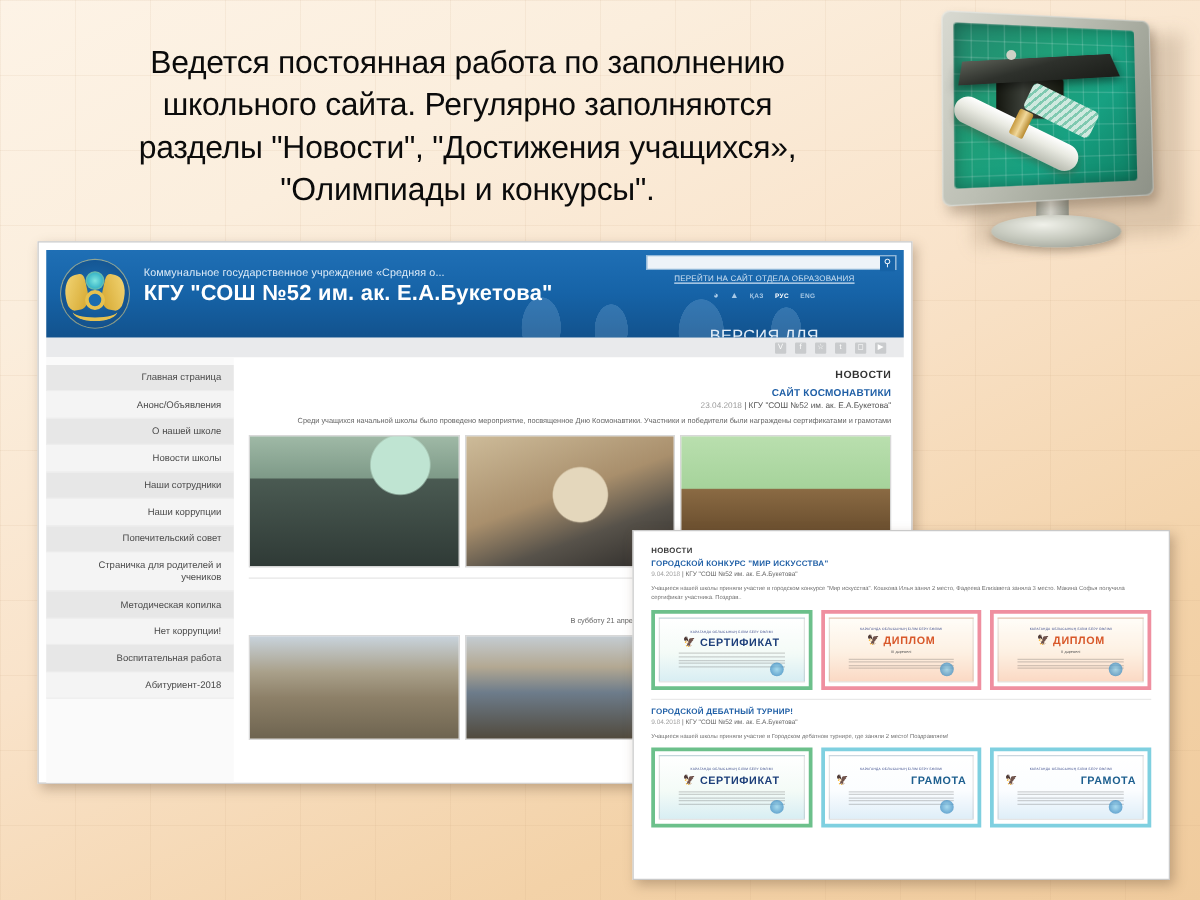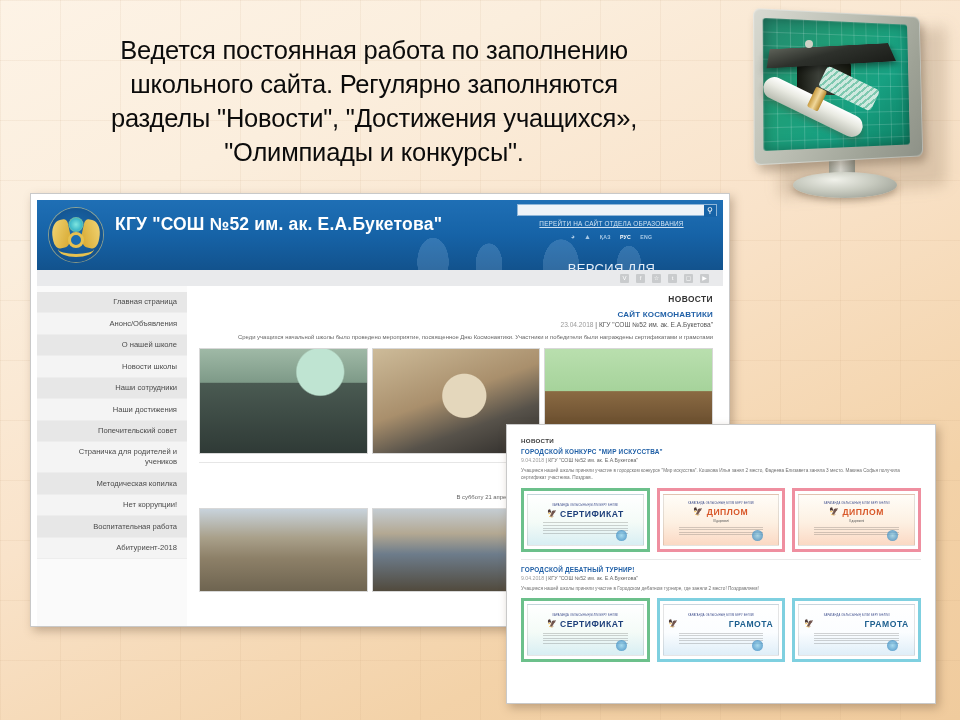--- a/index.html
+++ b/index.html
@@ -276,20 +276,21 @@
       <div class="sun"></div>
       <div class="shanyrak"></div>
       <div class="arc"></div>
     </div>
 
     <div class="searchbar">
       <div class="mag">⚲</div>
     </div>
 
     <div class="hdr-text">
+      <div class="hdr-sub">Коммунальное государственное учреждение «Средняя о...</div>
       <div class="hdr-main">КГУ "СОШ №52 им. ак. Е.А.Букетова"</div>
     </div>
 
     <div class="hdr-right">
       <a class="hdr-link">ПЕРЕЙТИ НА САЙТ ОТДЕЛА ОБРАЗОВАНИЯ</a>
       <div class="hdr-icons">
         <span>◕</span>
         <span>▲</span>
         <span class="lang">ҚАЗ</span>
         <span class="lang on">РУС</span>
@@ -309,21 +310,21 @@
   </div>
 
   <div class="site-body">
 
     <nav class="sidebar">
       <div class="menu-item">Главная страница</div>
       <div class="menu-item">Анонс/Объявления</div>
       <div class="menu-item">О нашей школе</div>
       <div class="menu-item">Новости школы</div>
       <div class="menu-item">Наши сотрудники</div>
-      <div class="menu-item">Наши достижения</div>
+      <div class="menu-item">Наши коррупции</div>
       <div class="menu-item">Попечительский совет</div>
       <div class="menu-item">Страничка для родителей и учеников</div>
       <div class="menu-item">Методическая копилка</div>
       <div class="menu-item">Нет коррупции!</div>
       <div class="menu-item">Воспитательная работа</div>
       <div class="menu-item">Абитуриент-2018</div>
     </nav>
 
     <main class="content">
       <div class="sec-title">НОВОСТИ</div>

